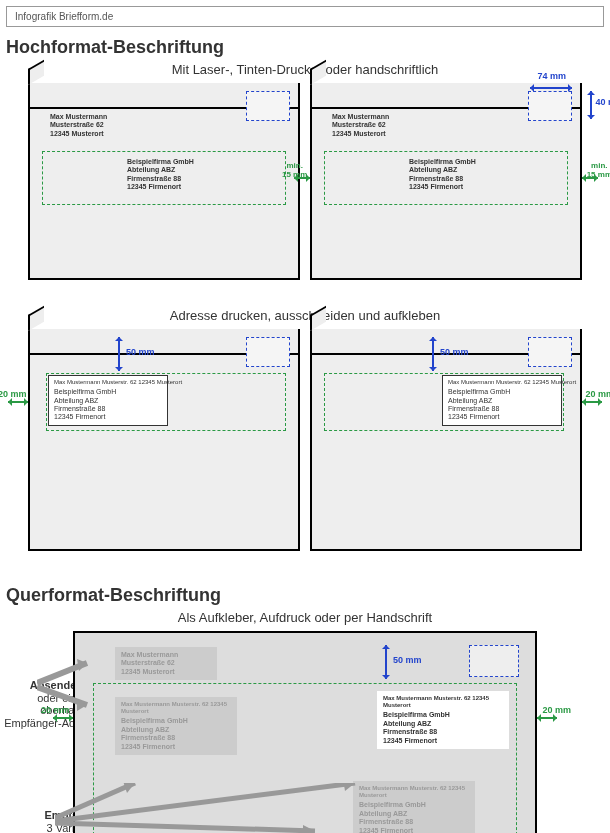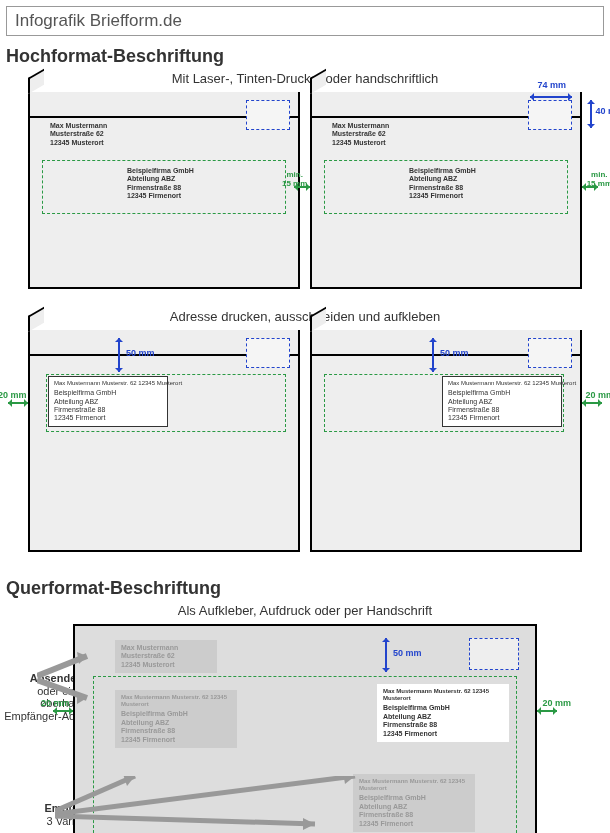--- a/index.html
+++ b/index.html
@@ -1,22 +1,22 @@
 <!DOCTYPE html>
 <html><head>
 <meta charset="utf-8">
 <style>
 body{margin:0;padding:6px;font-family:Arial,sans-serif;background:#fff;color:#333;font-size:12px;width:598px}
 .title-bar{border:1px solid #999;padding:4px 8px;display:flex;justify-content:space-between;align-items:center;margin-bottom:10px}
 .title-bar .main{font-size:16px;font-weight:normal}
-.title-bar .src{font-size:17px;color:#555}
+.title-bar .src{font-size:10px;color:#555}
 h2{text-align:left;font-size:18px;margin:6px 0 2px;font-weight:bold}
 .sub{text-align:center;font-size:13px;background:#fff;padding:2px 0;margin-bottom:4px}
 .row{display:flex;justify-content:center;gap:10px;position:relative}
-.env{position:relative;width:268px;height:220px;background:#eee;border:2px solid #000;border-top:none;margin-bottom:12px}
+.env{position:relative;width:268px;height:220px;background:#eee;border:2px solid #000;border-top:none;margin-bottom:20px}
 .flap{position:absolute;top:0;left:0;right:0;height:24px;border-bottom:2px solid #000;background:#eee}
 .flap::before{content:"";position:absolute;left:-2px;top:-14px;width:14px;height:14px;border:2px solid #000;border-bottom:none;border-right:none;transform:skewY(-30deg);transform-origin:bottom left;background:#eee}
 .sender{position:absolute;top:30px;left:20px;font-size:7px;line-height:1.2;font-weight:bold}
 .stamp{position:absolute;top:8px;right:8px;width:42px;height:28px;border:1.5px dashed #2244cc;background:#f5f5f5}
 .addr-zone{position:absolute;border:1.5px dashed #2a9944;background:transparent}
 .recipient{font-size:7px;line-height:1.2;font-weight:bold}
 .label-box{position:absolute;background:#fff;border:1px solid #333;padding:3px 5px;font-size:7px;line-height:1.2}
 .label-box .small{font-size:6px;color:#333;white-space:nowrap}
 .dim{position:absolute;font-size:9px;font-weight:bold}
 .dim.blue{color:#2244cc}

